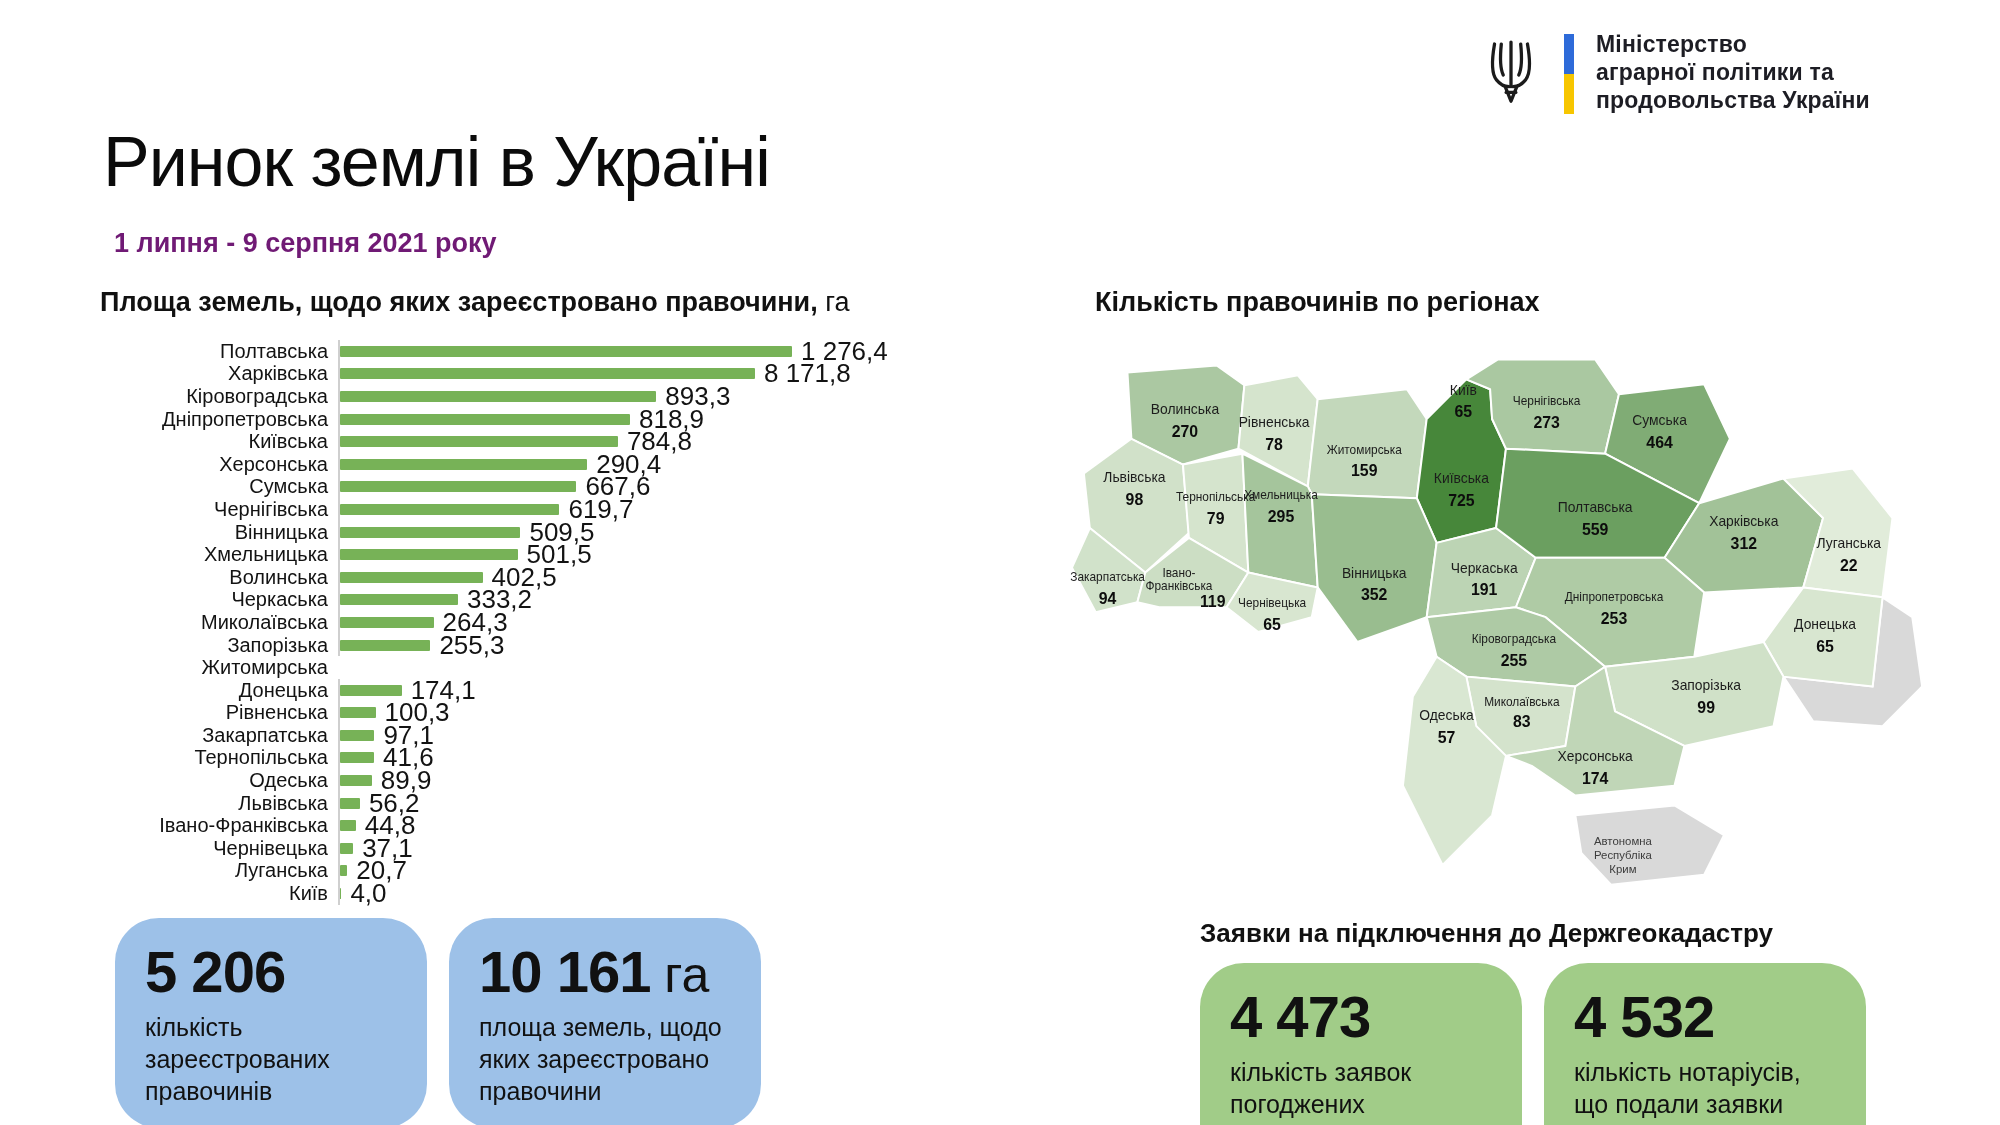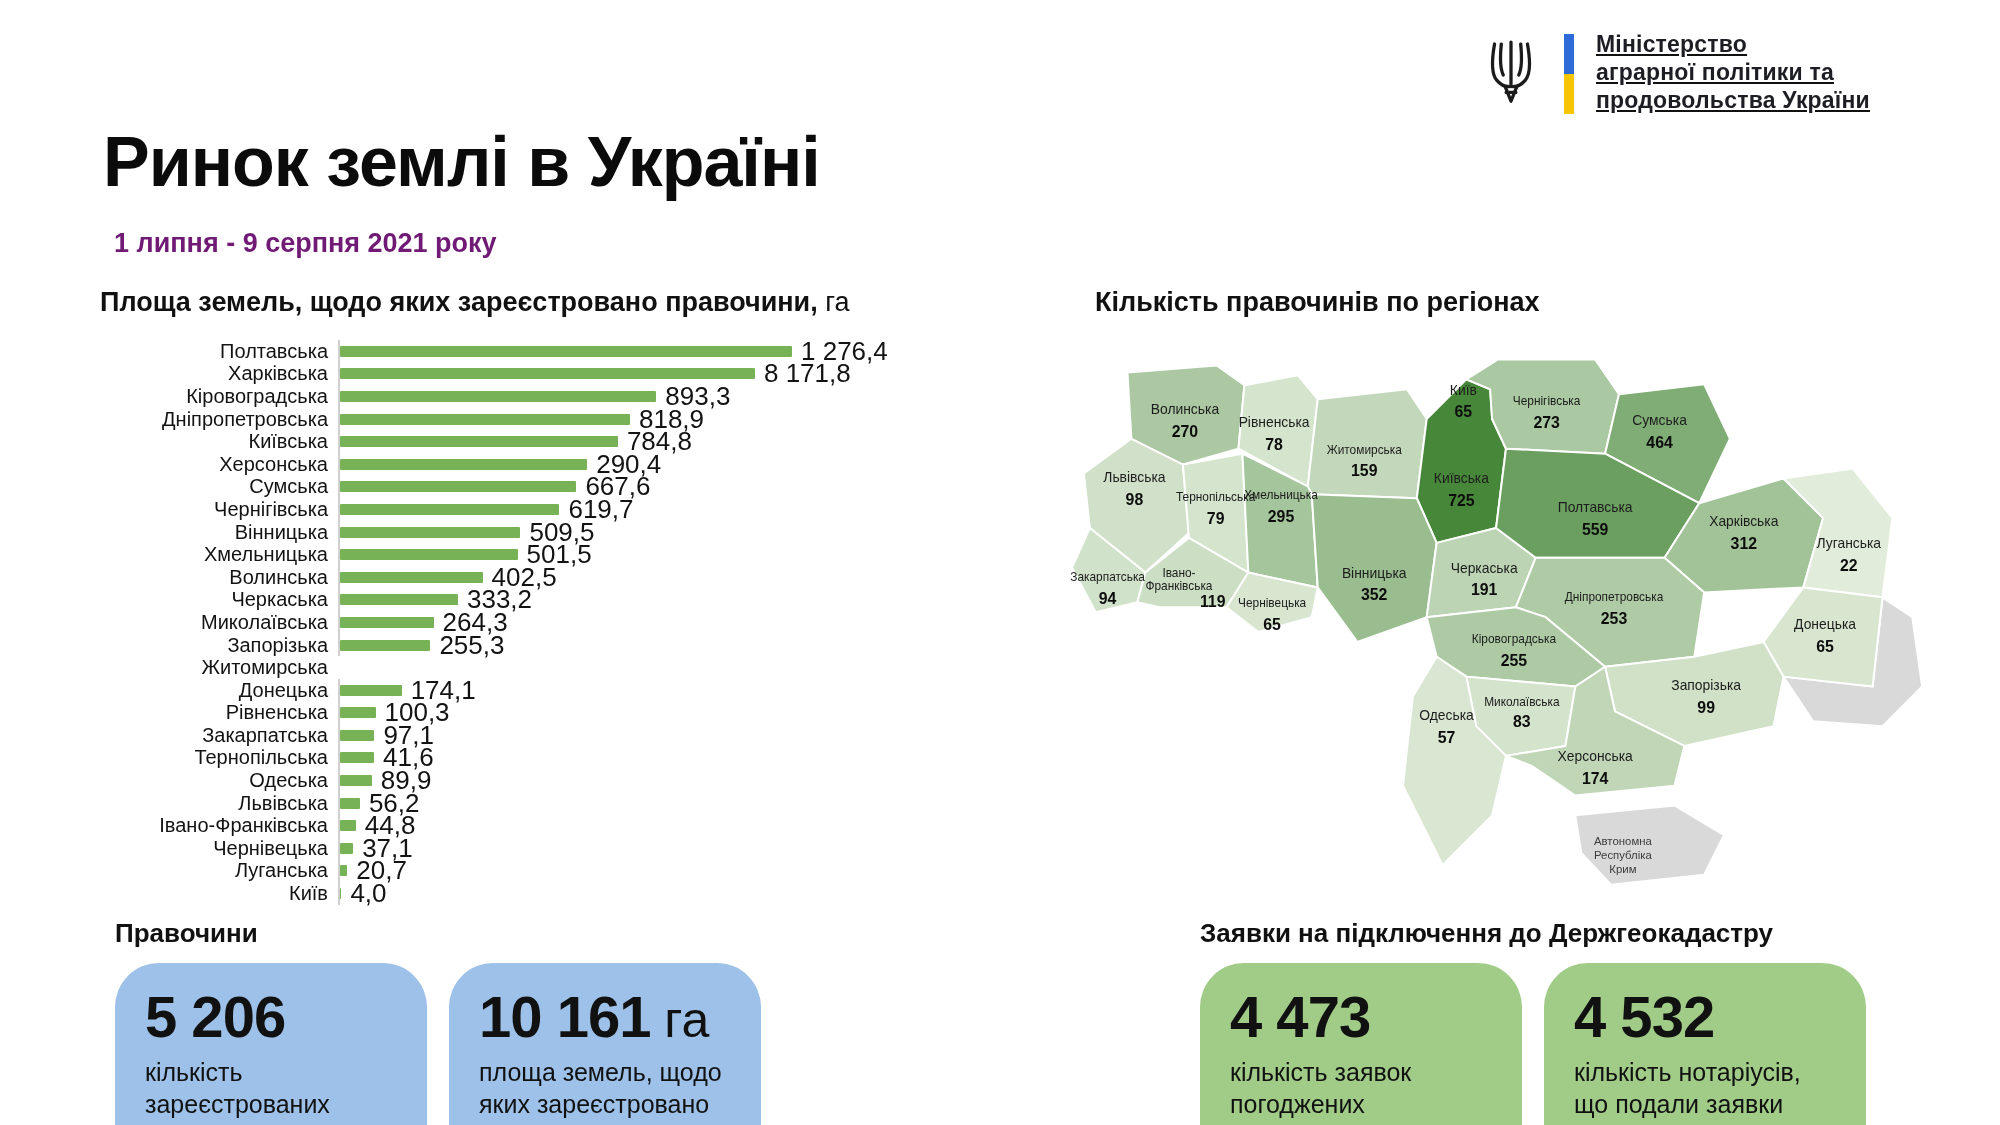--- a/index.html
+++ b/index.html
@@ -2,27 +2,27 @@
 <html><head>
 <meta charset="utf-8">
 <style>
   html,body{margin:0;padding:0;}
   body{
     width:2000px;height:1125px;overflow:hidden;position:relative;
     background:#ffffff;color:#111;
     font-family:"Liberation Sans","DejaVu Sans",sans-serif;
   }
   
-  .logo-block{position:absolute;left:1480px;top:30px;display:flex;align-items:flex-start;text-decoration:underline;}
+  .logo-block{position:absolute;left:1480px;top:30px;display:flex;align-items:flex-start;}
   .trident{width:62px;height:92px;}
   .flag-bar{width:10px;height:80px;margin:4px 22px 0 22px;display:flex;flex-direction:column;}
   .flag-bar .b{flex:1;}
   .ministry-text{font-size:23px;line-height:1.22;font-weight:700;color:#1d1d24;white-space:pre-line;letter-spacing:.2px;}
   
-  .page-title{position:absolute;left:103px;top:122px;font-size:70px;font-weight:700;letter-spacing:-1px;color:#0b0b0b;text-align:center;}
+  .page-title{position:absolute;left:103px;top:122px;font-size:70px;font-weight:400;letter-spacing:-1px;color:#0b0b0b;text-align:center;}
   .page-subtitle{position:absolute;left:114px;top:228px;font-size:27px;color:#701a75;font-weight:bold;}
   
   .chart{position:absolute;left:100px;top:287px;width:820px;}
   .chart-title{font-size:27px;font-weight:700;white-space:nowrap;}
   .chart-title .unit{font-weight:400;}
   .chart-rows{position:relative;margin-top:22px;}
   .chart-row{display:flex;align-items:center;height:22.6px;}
   .chart-row .lbl{width:228px;text-align:right;padding-right:10px;font-size:20px;color:#131313;flex:0 0 auto;}
   .bar-area{display:flex;align-items:center;border-left:2px solid #cfcfcf;height:100%;flex:1;}
   .bar{height:11px;background:#77b257;border-radius:1px;}
@@ -337,21 +337,20 @@
       <text x="146" y="252" text-anchor="middle" class="rnum">119</text>
       <text x="206" y="252" text-anchor="middle" class="rname small">Чернівецька</text>
       <text x="206" y="275" text-anchor="middle" class="rnum">65</text>
       <text x="560" y="492" class="crim" text-anchor="middle">Автономна</text>
       <text x="560" y="506" class="crim" text-anchor="middle">Республіка</text>
       <text x="560" y="520" class="crim" text-anchor="middle">Крим</text>
     </svg>
 </div>
 
 <div class="stats stats-left">
-  <div class="stats-header">Правочини</div>
   <div class="cards" id="cardsLeft">
       <div class="card blue" style="background: rgb(157, 193, 232);">
         <div class="card-num">5 206</div>
         <div class="card-lines">кількість
 зареєстрованих
 правочинів</div>
       </div>
       <div class="card blue" style="background: rgb(157, 193, 232);">
         <div class="card-num">10 161<span class="unit"> га</span></div>
         <div class="card-lines">площа земель, щодо

